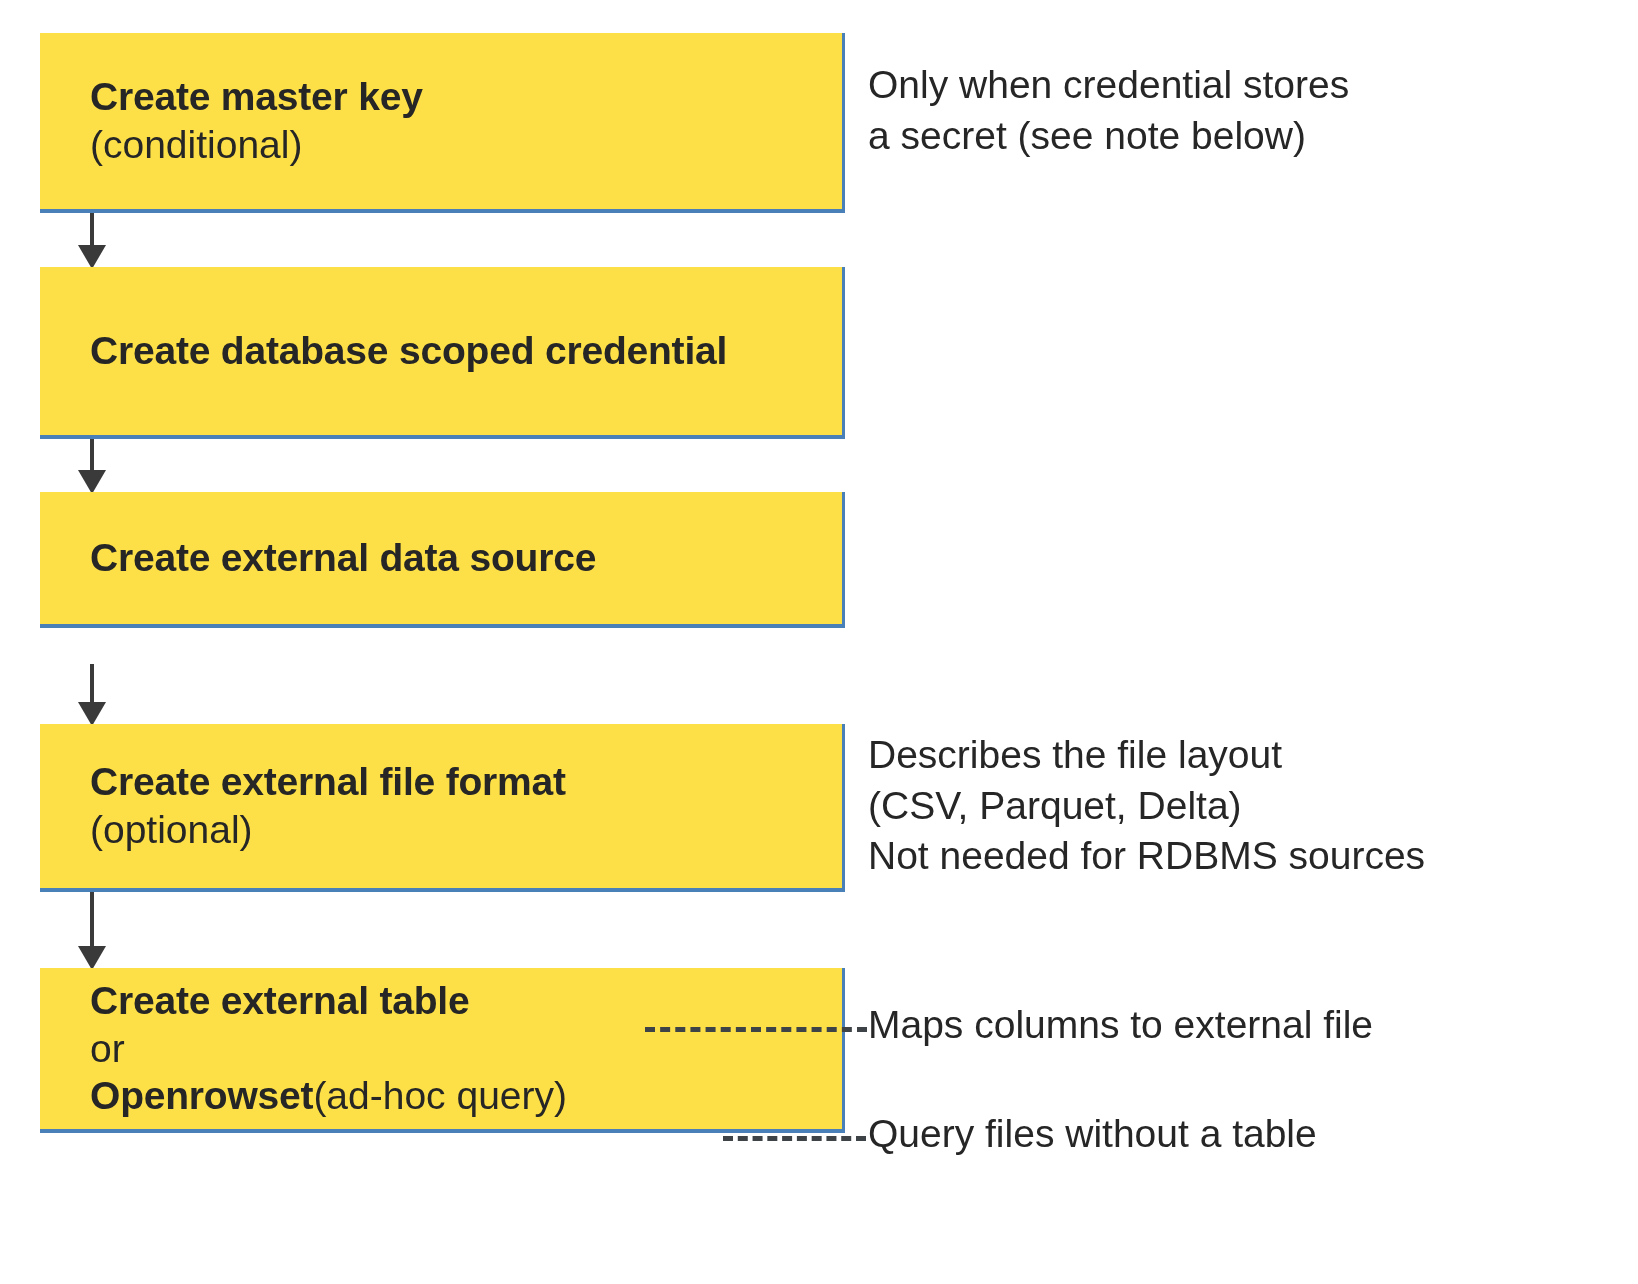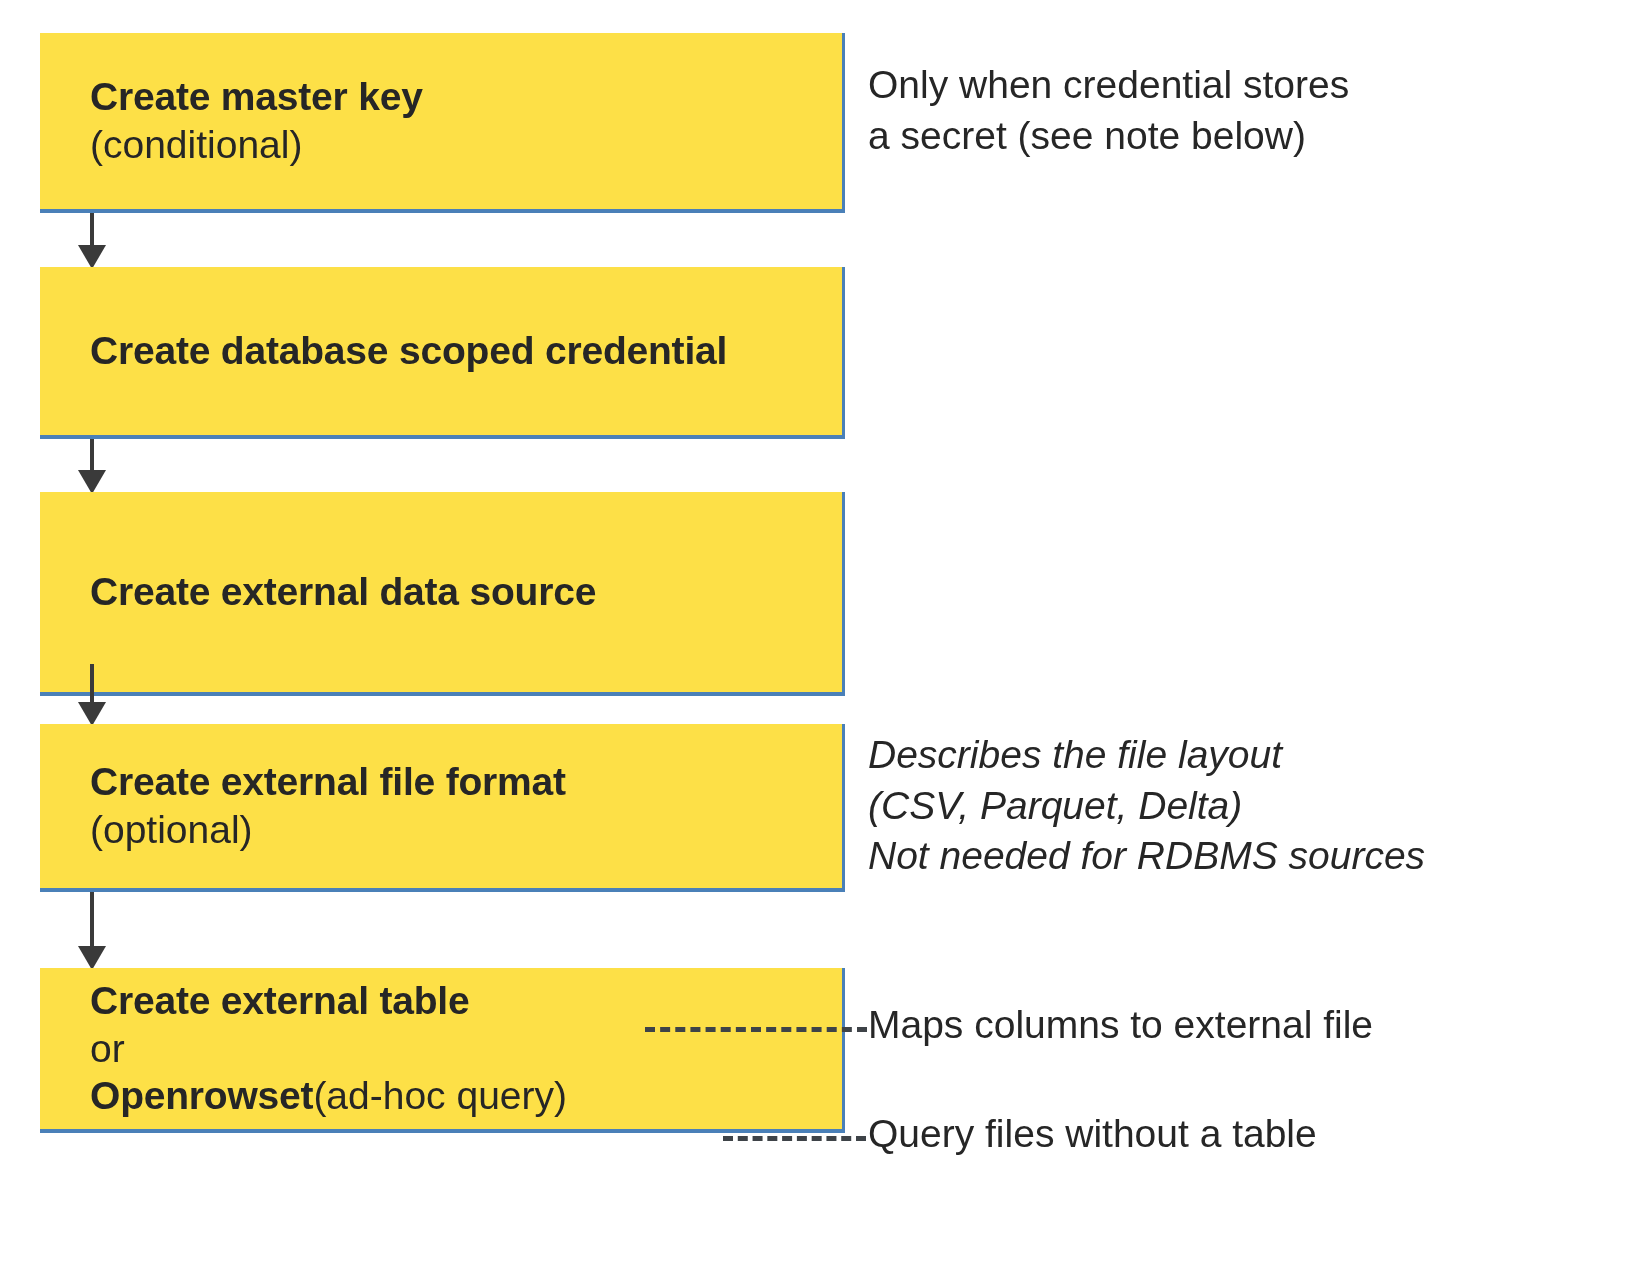--- a/index.html
+++ b/index.html
@@ -45,21 +45,21 @@
   .node-sub {
     font-weight: normal;
     font-size: 39px;
     line-height: 1.22;
     color: #262626;
   }
 
   
   #node-1 { top: 33px;   height: 180px; }
   #node-2 { top: 267px;  height: 172px; }
-  #node-3 { top: 492px;  height: 204px; }
+  #node-3 { top: 492px;  height: 136px; }
   #node-4 { top: 724px;  height: 168px; }
   #node-5 { top: 968px;  height: 165px; }
 
   
   .arrow {
     position: absolute;
     left: 84px;
     width: 16px;
   }
   .arrow .stem {
@@ -94,21 +94,21 @@
     position: absolute;
     left: 868px;
     font-size: 39px;
     line-height: 1.30;
     color: #262626;
     white-space: pre-line;
   }
   #note-1 { top: 60px; }
   #note-2 { top: 295px; }
   #note-3 { top: 518px; }
-  #note-4 { top: 730px; font-style: italic; }
+  #note-4 { top: 730px; }
   #note-5 { top: 1000px; }
   #note-6 { top: 1109px; }
 
   
   .dash-line {
     position: absolute;
     height: 0;
     border-top: 5px dashed #3e4348;
   }
   #dash-1 { left: 645px; top: 1027px; width: 222px; }

